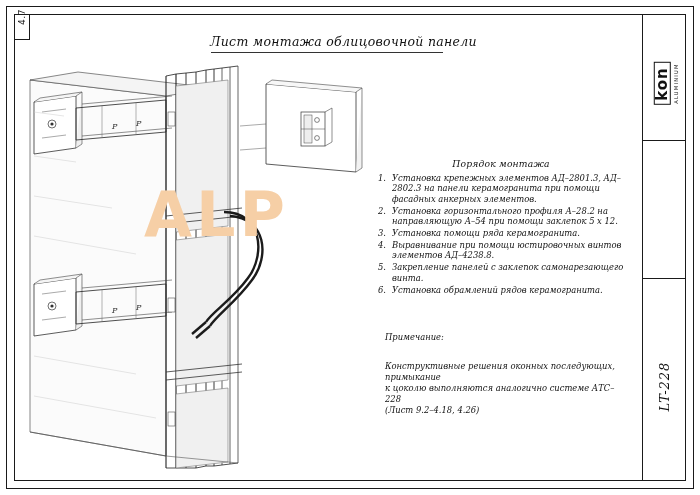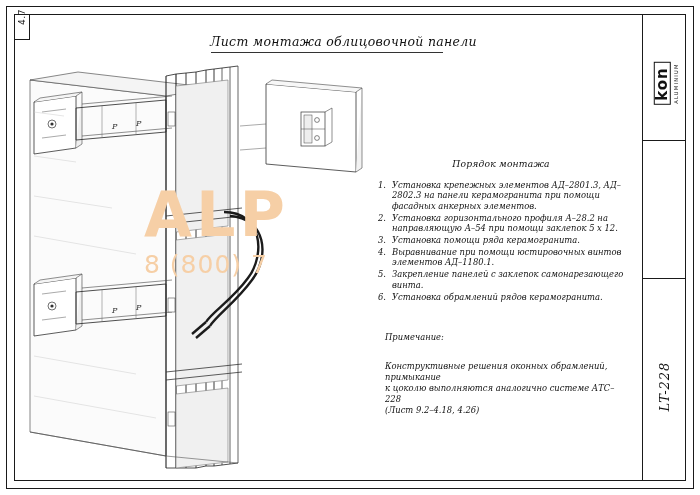--- a/index.html
+++ b/index.html
@@ -176,21 +176,21 @@
   .instructions {
     position: absolute;
     left: 378px;
     top: 158px;
     width: 246px;
     font-family: "DejaVu Serif", serif;
     font-style: italic;
     color: #111;
   }
   .instructions h3 {
-    margin: 0 0 11px 0;
+    margin: 0 0 4px 0;
     font-size: 9.2px;
     font-weight: normal;
     text-align: center;
     letter-spacing: 0.2px;
   }
   ol.steps {
     margin: 0;
     padding: 0;
     list-style: none;
     font-size: 8.4px;
@@ -366,35 +366,34 @@
         <text x="96" y="113">Р</text>
         <text x="120" y="110">Р</text>
         <text x="96" y="297">Р</text>
         <text x="120" y="294">Р</text>
       </g>
     </svg>
   </div>
 
   <div class="watermark">
     <div class="wm-big">ALP</div>
-    <div class="wm-phone">8 (800) 7</div>
   </div>
 
   <div class="instructions">
     <h3>Порядок монтажа</h3>
     <ol class="steps">
       <li><span class="num">1.</span><span>Установка крепежных элементов АД–2801.3, АД–2802.3 на панели  керамогранита при помощи фасадных анкерных элементов.</span></li>
       <li><span class="num">2.</span><span>Установка горизонтального профиля А–28.2 на направляющую А–54  при помощи заклепок 5 х 12.</span></li>
       <li><span class="num">3.</span><span>Установка помощи ряда керамогранита.</span></li>
-      <li><span class="num">4.</span><span>Выравнивание при помощи юстировочных винтов элементов АД–1180.1.</span></li>
+      <li><span class="num">4.</span><span>Выравнивание при помощи юстировочных винтов элементов АД–4238.8.</span></li>
       <li><span class="num">5.</span><span>Закрепление панелей с заклепок самонарезающего винта.</span></li>
       <li><span class="num">6.</span><span>Установка обрамлений рядов керамогранита.</span></li>
     </ol>
   </div>
 
   <div class="note">
     <div class="note-title">Примечание:</div>
-    <div>Конструктивные решения оконных обрамлений, примыкание</div>
+    <div>Конструктивные решения оконных последующих, примыкание</div>
     <div>к цоколю выполняются аналогично системе АТС–228</div>
     <div>(Лист  9.2–4.18, 4.26)</div>
   </div>
 
 </div>
 
 </body></html>

